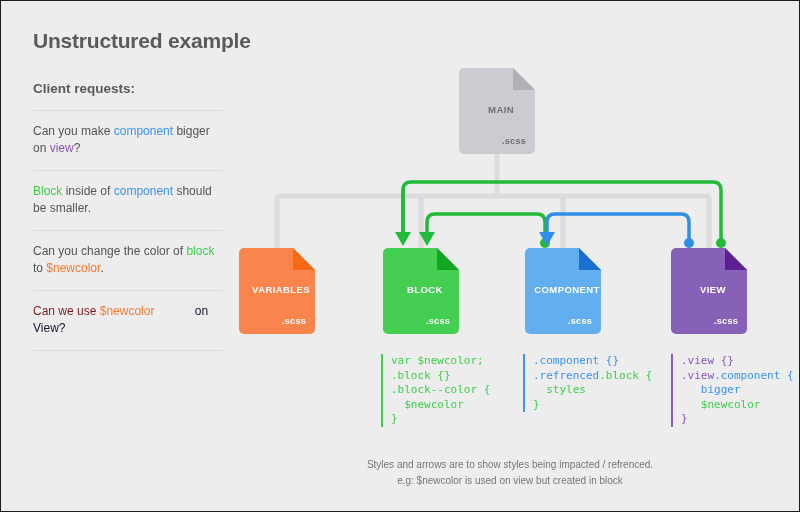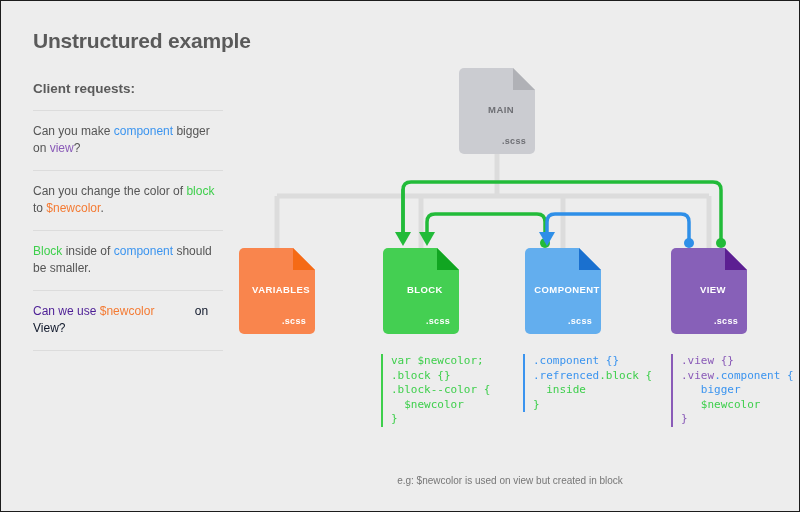--- a/index.html
+++ b/index.html
@@ -136,23 +136,23 @@
 </head>
 <body>
 
 <div id="canvas">
 
   <div id="left-col">
     <h1 id="page-title">Unstructured example</h1>
     <h2 id="requests-heading">Client requests:</h2>
     <div id="requests-list">
         <div class="request-item"><span style="color: rgb(85, 85, 85);">Can you make </span><span style="color: rgb(59, 148, 239);">component</span><span style="color: rgb(85, 85, 85);"> bigger on </span><span style="color: rgb(138, 91, 184);">view</span><span style="color: rgb(85, 85, 85);">?</span></div>
+        <div class="request-item"><span style="color: rgb(62, 207, 76);">Block</span><span style="color: rgb(85, 85, 85);"> inside of </span><span style="color: rgb(59, 148, 239);">component</span><span style="color: rgb(85, 85, 85);"> should be smaller.</span></div>
         <div class="request-item"><span style="color: rgb(85, 85, 85);">Can you change the color of </span><span style="color: rgb(62, 207, 76);">block</span><span style="color: rgb(85, 85, 85);"> to </span><span style="color: rgb(244, 123, 52);">$newcolor</span><span style="color: rgb(85, 85, 85);">.</span></div>
-        <div class="request-item"><span style="color: rgb(62, 207, 76);">Block</span><span style="color: rgb(85, 85, 85);"> inside of </span><span style="color: rgb(59, 148, 239);">component</span><span style="color: rgb(85, 85, 85);"> should be smaller.</span></div>
-        <div class="request-item last"><span style="color: #4c1d95;">Can we use </span><span style="color: rgb(244, 123, 52);">$newcolor</span><span style="color: #0f172a; padding-left: 37px;"> on View?</span></div>
+        <div class="request-item last"><span style="color: #7f1d1d;">Can we use </span><span style="color: rgb(244, 123, 52);">$newcolor</span><span style="color: #0f172a; padding-left: 37px;"> on View?</span></div>
       </div>
   </div>
 
   <div id="diagram">
 
     <svg id="wires" viewBox="0 0 560 400">
 
       <g stroke="#dcdcdc" stroke-width="5" fill="none" stroke-linecap="butt">
         <path d="M 266 98 L 266 140"></path>
         <path d="M 46 140 L 478 140"></path>
@@ -212,22 +212,23 @@
         </div>
         <div class="file-node" style="left: 440px; top: 192px;">
           <div class="file-body" style="background: rgb(135, 96, 184); clip-path: polygon(0px 0px, 54px 0px, 100% 22px, 100% 100%, 0px 100%);"></div>
           <div class="file-fold" style="background: rgb(92, 31, 146); clip-path: polygon(0px 0px, 100% 100%, 0px 100%);"></div>
           <div class="file-name" style="color: rgb(255, 255, 255);">VIEW</div>
           <div class="file-ext" style="color: rgb(255, 255, 255);">.scss</div>
         </div>
       </div>
     <div id="code-layer">
         <div class="code-block" style="left: 150px; top: 298px;"><div class="bar" style="background: rgb(62, 207, 76);"></div><div><span class="c-green">var $newcolor;</span></div><div><span class="c-green">.block {}</span></div><div><span class="c-green">.block--color {</span></div><div><span class="c-green">  $newcolor</span></div><div><span class="c-green">}</span></div></div>
-        <div class="code-block" style="left: 292px; top: 298px;"><div class="bar" style="background: rgb(59, 148, 239);"></div><div><span class="c-blue">.component {}</span></div><div><span class="c-blue">.refrenced</span><span class="c-green">.block {</span></div><div><span class="c-green">  inside</span></div><div><span class="c-green">}</span></div></div>
+        <div class="code-block" style="left: 292px; top: 298px;"><div class="bar" style="background: rgb(59, 148, 239);"></div><div><span class="c-blue">.component {}</span></div><div><span class="c-blue">.refrenced</span><span class="c-green">.block {</span></div><div><span class="c-green">  styles</span></div><div><span class="c-green">}</span></div></div>
         <div class="code-block" style="left: 440px; top: 298px;"><div class="bar" style="background: rgb(138, 91, 184);"></div><div><span class="c-purple">.view {}</span></div><div><span class="c-purple">.view</span><span class="c-blue">.component {</span></div><div><span class="c-blue">   bigger</span></div><div><span class="c-green">   $newcolor</span></div><div><span class="c-purple">}</span></div></div>
       </div>
   </div>
 
   <div id="footer-note">
+    <div>Styles and arrows are to show styles being impacted / refrenced.</div>
     <div>e.g: $newcolor is used on view but created in block</div>
   </div>
 
 </div>
 
 </body></html>

